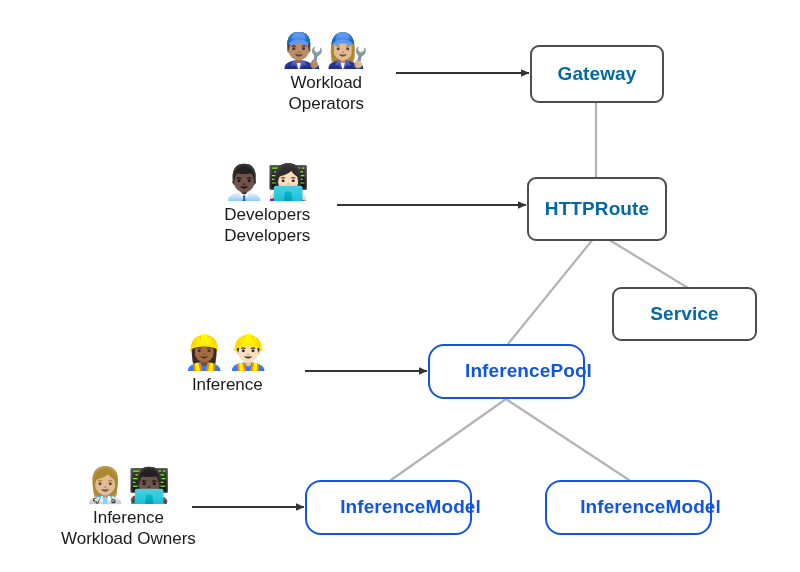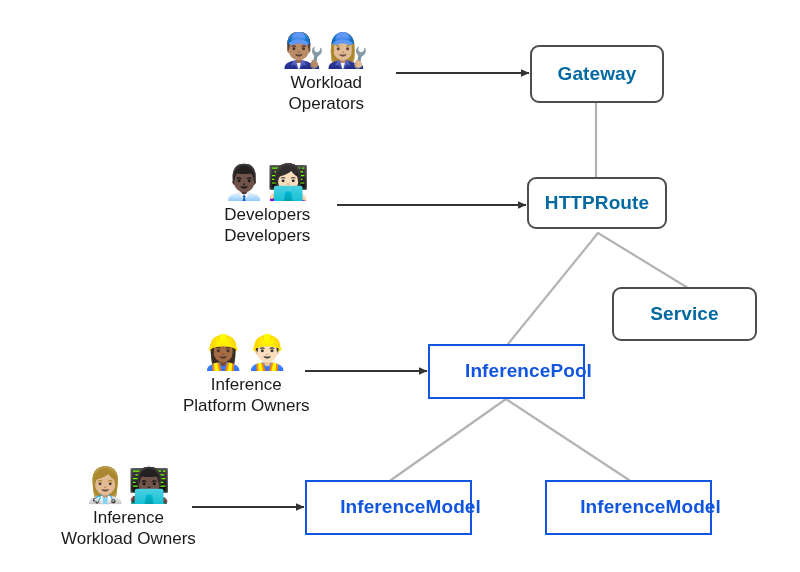--- a/index.html
+++ b/index.html
@@ -45,21 +45,21 @@
     letter-spacing: 0.1px;
   }
   .node.kind-core {
     border: 2px solid #4d4d4d;
   }
   .node.kind-core .node-label {
     color: #0369a1;
   }
   .node.kind-inference {
     border: 2.5px solid #1255e0;
-    border-radius: 0;
+    border-radius: 16px;
     padding-left: 44px;
   }
   .node.kind-inference .node-label {
     color: #1255e0;
   }
 
   
   .persona {
     position: absolute;
     display: flex;
@@ -106,21 +106,21 @@
         <line x1="337" y1="205" x2="526" y2="205" stroke="#333333" stroke-width="2.2" marker-end="url(#arrowhead)"></line>
         <line x1="305" y1="371" x2="427" y2="371" stroke="#333333" stroke-width="2.2" marker-end="url(#arrowhead)"></line>
         <line x1="192" y1="507" x2="304" y2="507" stroke="#333333" stroke-width="2.2" marker-end="url(#arrowhead)"></line>
       </g>
   </svg>
 
   <div id="nodes-layer">
       <div class="node kind-core" style="left: 530px; top: 45px; width: 134px; height: 58px;">
         <span class="node-label">Gateway</span>
       </div>
-      <div class="node kind-core" style="left: 527px; top: 177px; width: 140px; height: 52px;">
+      <div class="node kind-core" style="left: 527px; top: 177px; width: 140px; height: 64px;">
         <span class="node-label">HTTPRoute</span>
       </div>
       <div class="node kind-core" style="left: 612px; top: 287px; width: 145px; height: 54px;">
         <span class="node-label">Service</span>
       </div>
       <div class="node kind-inference" style="left: 428px; top: 344px; width: 157px; height: 55px;">
         <span class="node-label">InferencePool</span>
       </div>
       <div class="node kind-inference" style="left: 305px; top: 480px; width: 167px; height: 55px;">
         <span class="node-label">InferenceModel</span>
@@ -141,21 +141,20 @@
         <div class="persona-emoji">👨🏿‍💼👩🏻‍💻</div>
         <div class="persona-caption">
           <div>Developers</div>
           <div>Developers</div>
         </div>
       </div>
       <div class="persona" style="left: 183px; top: 332px;">
         <div class="persona-emoji">👷🏾‍♀️👷🏻‍♂️</div>
         <div class="persona-caption">
           <div>Inference</div>
-          <div>Platform Owners</div>
         </div>
       </div>
       <div class="persona" style="left: 61px; top: 465px;">
         <div class="persona-emoji">👩🏼‍⚕️👨🏿‍💻</div>
         <div class="persona-caption">
           <div>Inference</div>
           <div>Workload Owners</div>
         </div>
       </div>
     </div>

